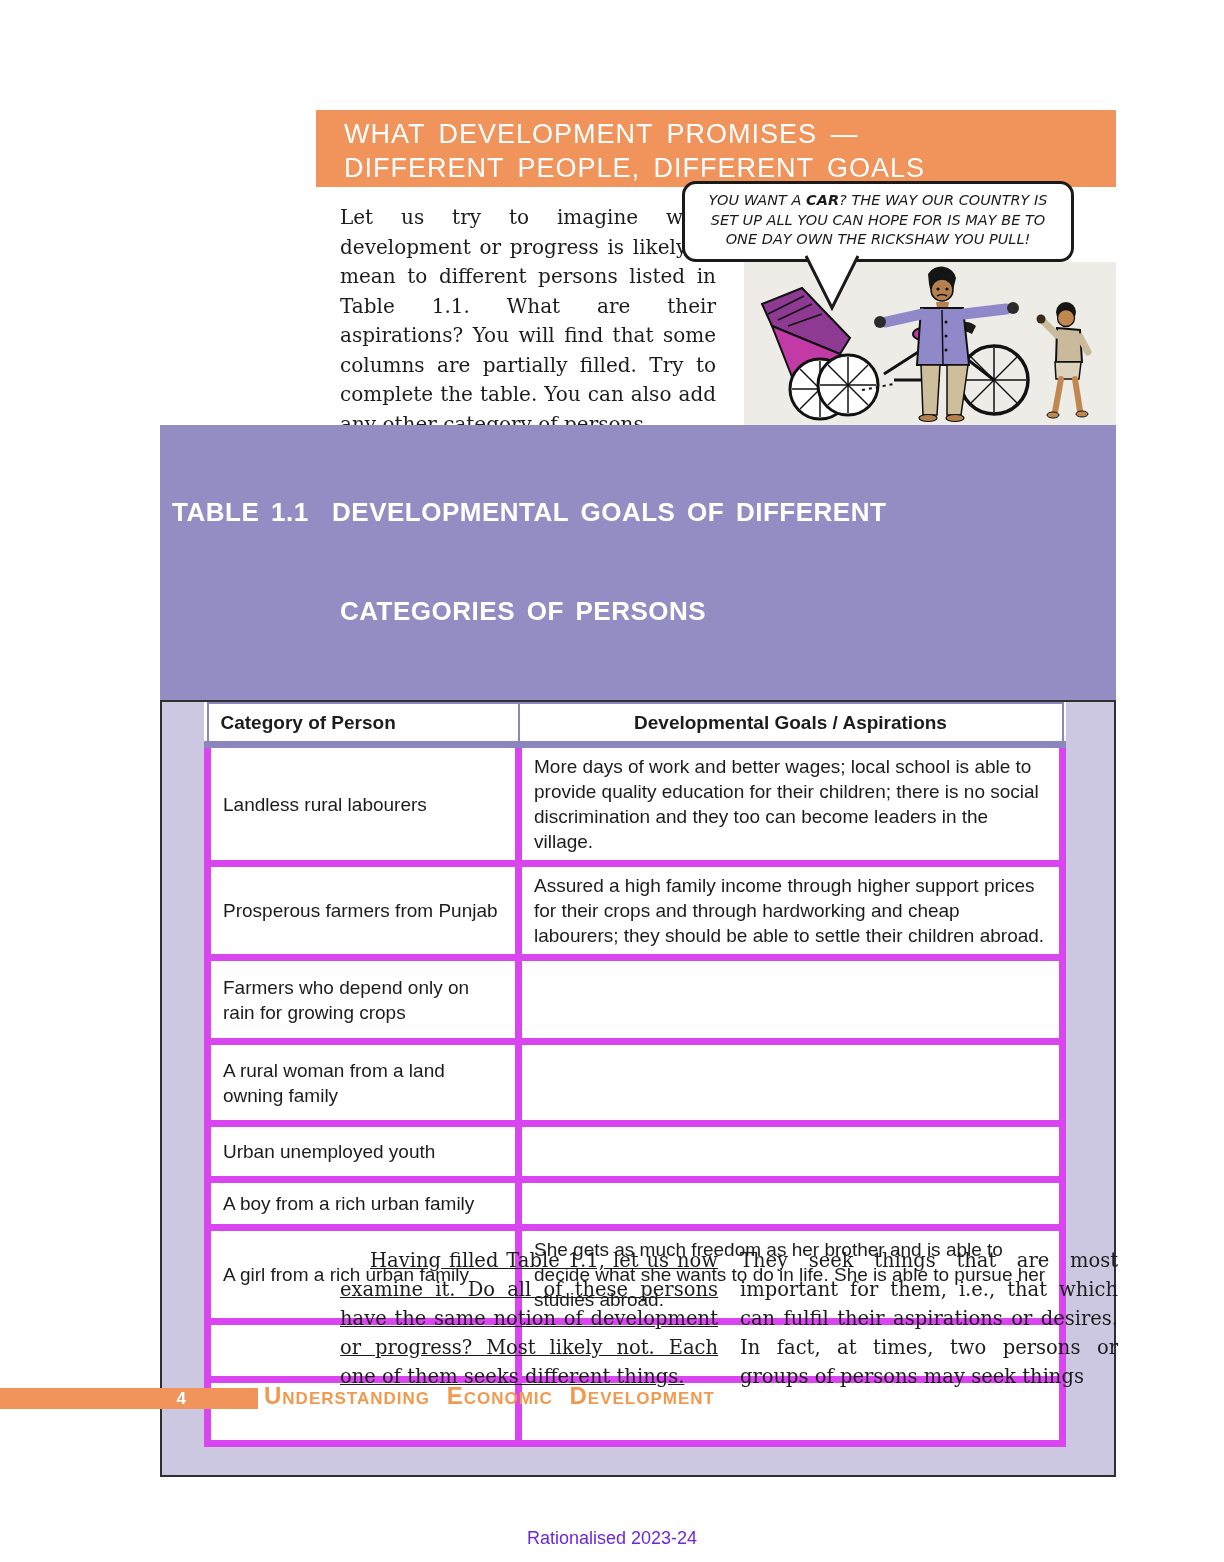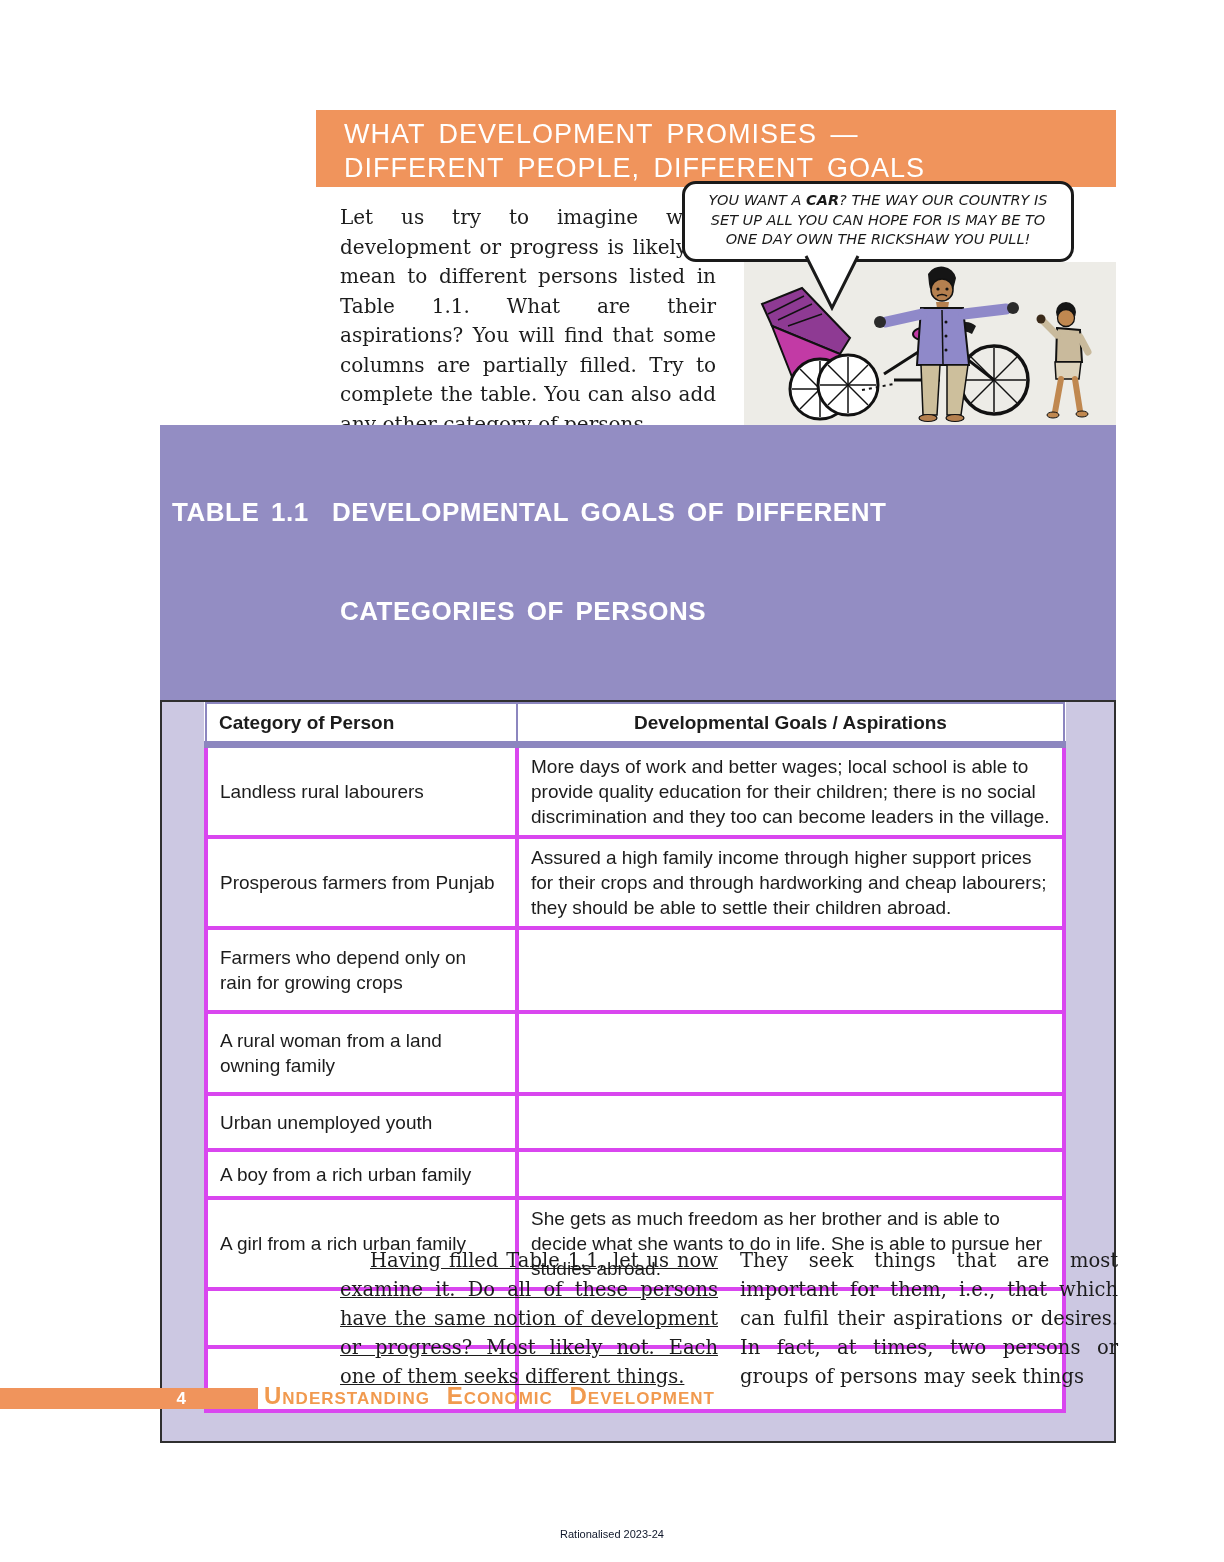--- a/index.html
+++ b/index.html
@@ -108,21 +108,21 @@
   table.goals-table th {
     font-weight: bold;
     font-size: 19px;
     padding: 8px 12px 7px 12px;
     border-bottom: 7px solid #8C86BF;
     background: #ffffff;
   }
   th.cat-h { text-align: left; width: 311px; border-right: 2px solid #8C86BF; }
   th.goal-h { text-align: center; }
   table.goals-table td {
-    border: 4px solid #d946ef;
+    border: 7px solid #d946ef;
     vertical-align: middle;
     padding: 6px 12px;
     line-height: 25px;
   }
   td.cat { width: 311px; }
   td.goal { line-height: 24.5px; }
   td.cat .it { font-style: italic; }
   tr.h92 td { height: 92px; }
   tr.h86 td { height: 86px; }
   tr.h84 td { height: 84px; }
@@ -170,22 +170,22 @@
     font-size: 24px;
     letter-spacing: 1px;
     word-spacing: 9px;
   }
   .watermark {
     position: absolute;
     left: 0; top: 1528px;
     width: 100%;
     text-align: center;
     font-family: "Liberation Sans", sans-serif;
-    font-size: 11px;
-    color: #0f172a;
+    font-size: 18px;
+    color: #6d28d9;
   }
 </style>
 </head>
 <body>
 
 <div class="page">
 
   <div class="section-heading">
     <div>WHAT DEVELOPMENT PROMISES —</div>
     <div>DIFFERENT PEOPLE, DIFFERENT GOALS</div>

